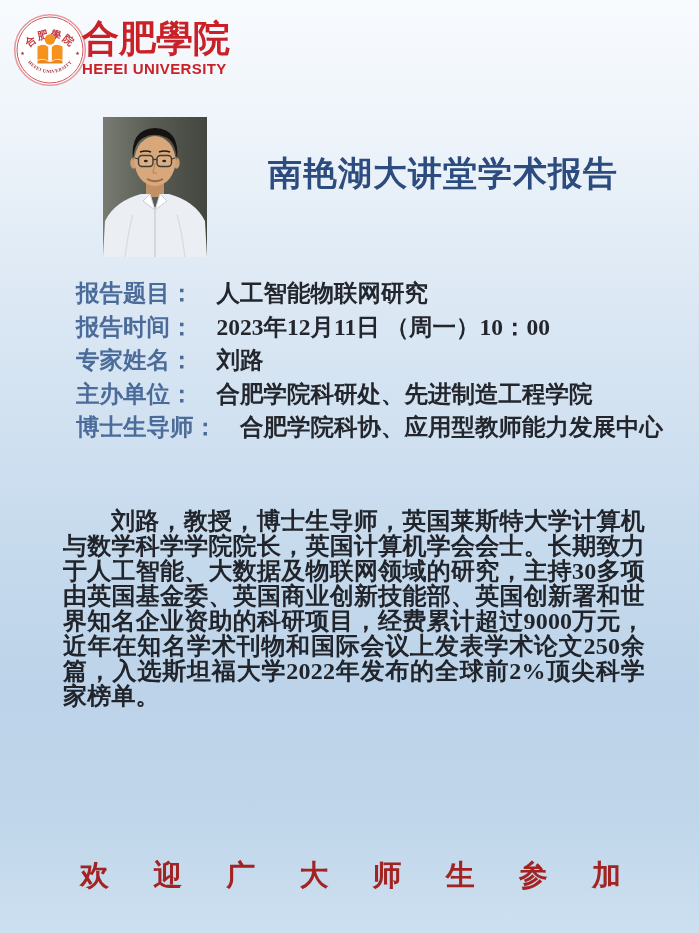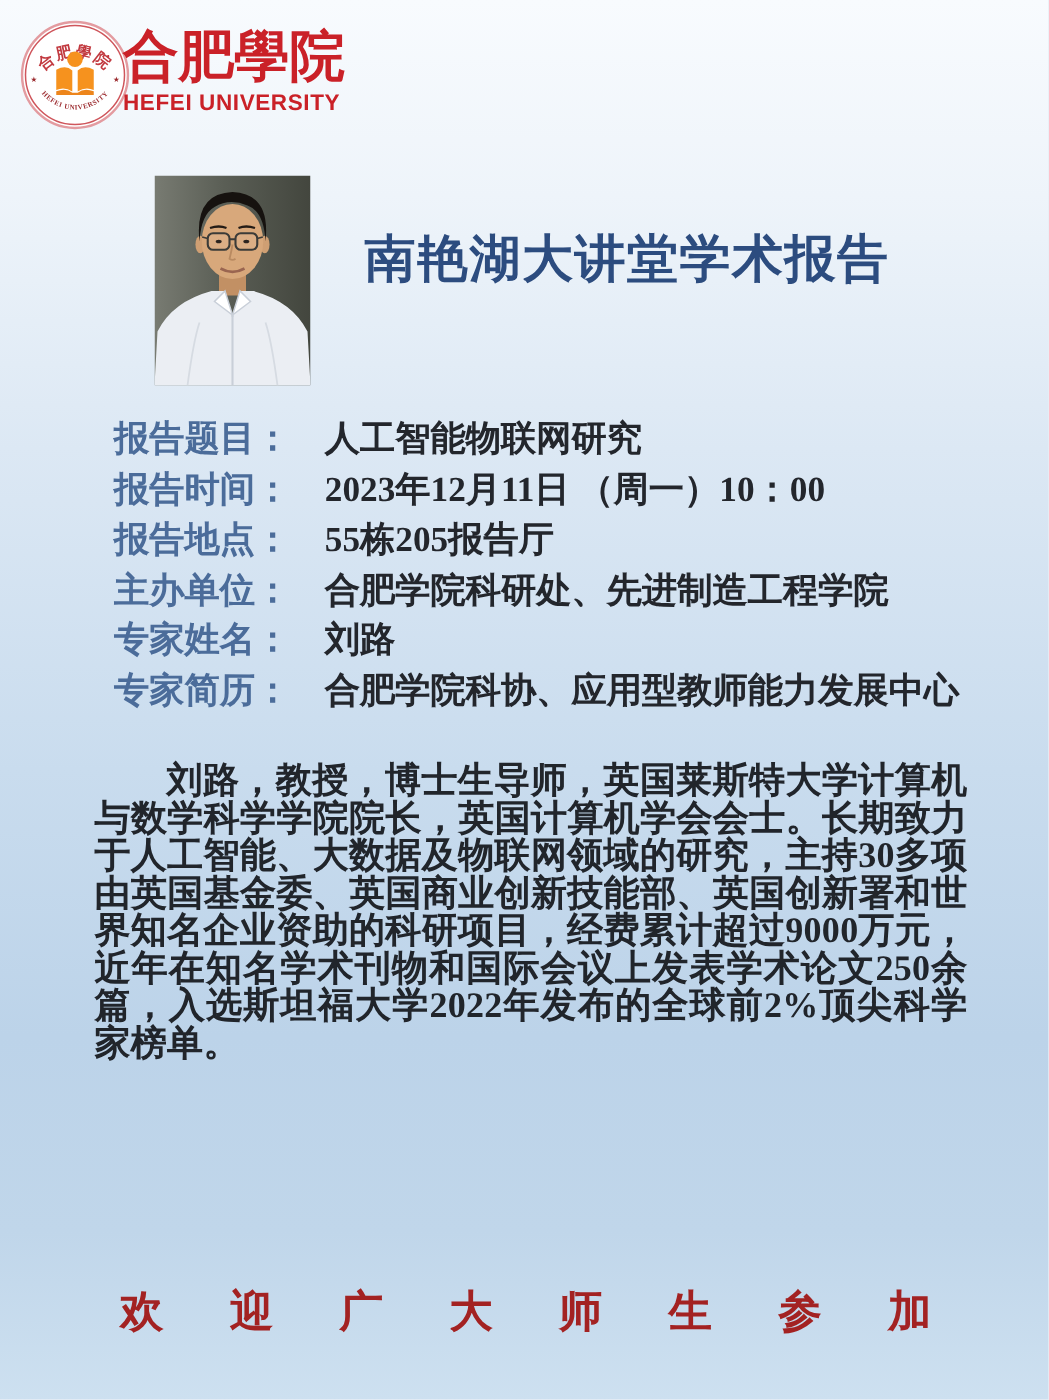--- a/index.html
+++ b/index.html
@@ -18,21 +18,21 @@
   }
   .uni-en{
     font-family:"Liberation Sans","DejaVu Sans",sans-serif;
     font-size:15px;line-height:16px;font-weight:700;color:#ca2128;
     letter-spacing:0.4px;white-space:nowrap;
   }
   .photo{position:absolute;left:103px;top:117px;width:104px;height:140px;}
   .title{
     position:absolute;left:243px;top:152px;width:400px;
     font-size:34px;line-height:44px;font-weight:700;color:#2c4c7f;
-    letter-spacing:1px;white-space:nowrap;
+    letter-spacing:1px;white-space:nowrap;text-align:center;
   }
   .details{position:absolute;left:76px;top:277px;width:580px;}
   .detail-row{height:33.5px;line-height:33.5px;font-size:23.5px;white-space:nowrap;font-weight:600;}
   .detail-label{color:#4b6c9a;text-align:right;}
   .detail-value{color:#23262c;margin-left:23px;}
   .bio{
     position:absolute;left:63px;top:509px;width:582px;
     font-size:24px;line-height:25px;color:#21252b;font-weight:600;
     text-indent:2em;text-align:justify;letter-spacing:0.2px;
   }
@@ -107,24 +107,23 @@
     <ellipse cx="61.2" cy="44" rx="2" ry="1.2" fill="#2c2420"></ellipse>
     <path d="M52 46 Q51 52 50 55.5 Q52 57 54 55.5" stroke="#b98a61" stroke-width="1.2" fill="none"></path>
     <path d="M44 62 Q52 66.5 60 62" stroke="#9a6550" stroke-width="1.8" fill="none"></path>
   </svg>
 
   <div class="title">南艳湖大讲堂学术报告</div>
 
   <div class="details">
     <div class="detail-row"><span class="detail-label">报告题目：</span><span class="detail-value">人工智能物联网研究</span></div>
     <div class="detail-row"><span class="detail-label">报告时间：</span><span class="detail-value">2023年12月11日 （周一）10：00</span></div>
-    <div class="detail-row"><span class="detail-label">报告地点：</span><span class="detail-value">55栋205报告厅</span></div>
+    <div class="detail-row"><span class="detail-label">专家姓名：</span><span class="detail-value">刘路</span></div>
     <div class="detail-row"><span class="detail-label">主办单位：</span><span class="detail-value">合肥学院科研处、先进制造工程学院</span></div>
-    <div class="detail-row"><span class="detail-label">专家姓名：</span><span class="detail-value">刘路</span></div>
-    <div class="detail-row"><span class="detail-label">专家简历：</span><span class="detail-value">合肥学院科协、应用型教师能力发展中心</span></div>
+    <div class="detail-row"><span class="detail-label">博士生导师：</span><span class="detail-value">合肥学院科协、应用型教师能力发展中心</span></div>
   </div>
 
   <div class="bio">刘路，教授，博士生导师，英国莱斯特大学计算机与数学科学学院院长，英国计算机学会会士。长期致力于人工智能、大数据及物联网领域的研究，主持30多项由英国基金委、英国商业创新技能部、英国创新署和世界知名企业资助的科研项目，经费累计超过9000万元，近年在知名学术刊物和国际会议上发表学术论文250余篇，入选斯坦福大学2022年发布的全球前2%顶尖科学家榜单。</div>
 
   <div class="footer">
     <span>欢</span>
     <span>迎</span>
     <span>广</span>
     <span>大</span>
     <span>师</span>

